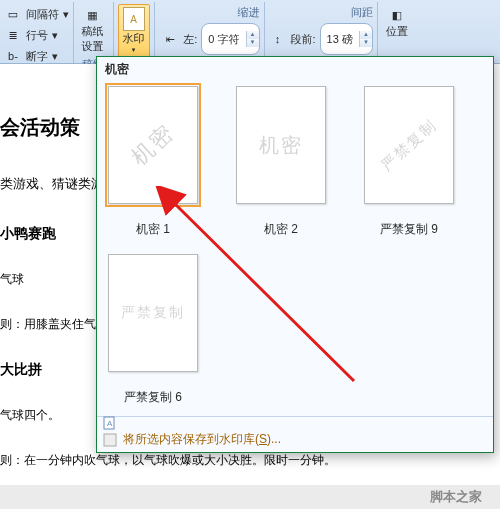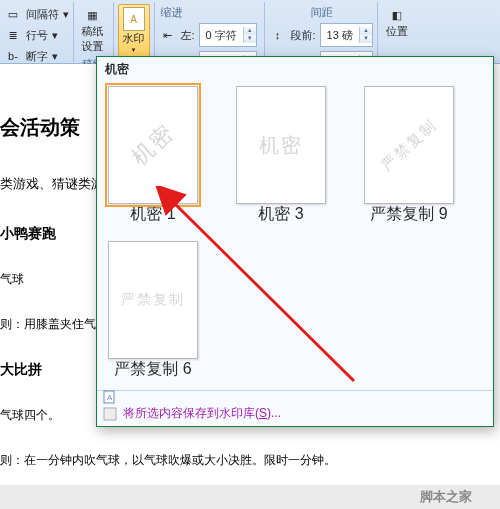--- a/index.html
+++ b/index.html
@@ -35,22 +35,22 @@
     font-size: 11px; color: #2b2b2b; padding: 2px 4px; border-radius: 2px;
     cursor: pointer;
   }
   .large-btn.active {
     background: linear-gradient(#ffe9a8, #ffd364);
     border: 1px solid #e6a13a;
   }
   .line-opt { display: flex; align-items: center; font-size: 11px; color: #2b2b2b; gap: 4px; margin: 1px 0; }
   .spinner {
     display: inline-flex; align-items: center;
-    background: #fff; border: 1px solid #9ab5d4; height: 24px;
-    border-radius: 0;
+    background: #fff; border: 1px solid #9ab5d4; height: 32px;
+    border-radius: 8px;
   }
   .spinner span.v { padding: 0 6px; font-size: 11px; }
   .spinner .spin-btns { display: flex; flex-direction: column; border-left: 1px solid #b7c9e0; }
   .spinner .sbtn { width: 12px; height: 8px; background: linear-gradient(#f4f8fc,#dde9f5); font-size: 6px; line-height: 7px; text-align: center; color: #5a7699; }
 
   .doc {
     position: absolute;
     left: 0; top: 64px; right: 0; bottom: 24px;
     background: #fff;
     padding: 50px 0 0 0;
@@ -97,31 +97,31 @@
   .thumb .wm {
     position: absolute; inset: 0;
     display: flex; align-items: center; justify-content: center;
     color: #d6d6d6;
     font-family: "KaiTi","SimSun",serif;
     letter-spacing: 2px;
     white-space: nowrap;
   }
   .thumb .wm.diag { transform: rotate(-42deg); font-size: 22px; }
   .thumb .wm.horz { font-size: 20px; }
-  .thumb .cap { font-size: 16px; margin-top: 0; color: #2b2b2b; }
+  .thumb .cap { font-size: 12px; margin-top: 17px; color: #2b2b2b; }
 
   .dd-sep { border-top: 1px solid #c5d5ea; margin: 2px 0; }
   .dd-item {
     display: flex; align-items: center; gap: 8px;
     padding: 4px 8px 4px 26px;
     font-size: 12px; color: #2b2b2b;
     cursor: pointer;
     position: relative;
   }
-  .dd-item.disabled { color: #a21caf; cursor: default; }
+  .dd-item.disabled { color: #a16207; cursor: default; }
   .dd-item .mi-icon { position: absolute; left: 5px; width: 16px; height: 16px; display:flex;align-items:center;justify-content:center; }
   .dd-item .accel { text-decoration: underline; }
 
   .red-arrow {
     position: absolute;
     left: 154px; top: 186px;
     z-index: 60;
     pointer-events: none;
   }
 
@@ -161,21 +161,21 @@
     <div class="rgroup-items">
       <div class="large-btn active">
         <span class="icon" style="background:#fff;border:1px solid #bda35b;width:22px;height:24px;font-size:10px;color:#b89330;">A</span>
         <span>水印</span>
         <span style="font-size:7px;">▾</span>
       </div>
     </div>
   </div>
 
   <div class="rgroup" style="min-width:110px;">
-    <div style="display:flex;flex-direction:column;gap:2px;flex:1;justify-content:center;">
+    <div style="display:flex;flex-direction:column;gap:2px;flex:1;justify-content:center;align-items:flex-end;">
       <div class="rgroup-label" style="text-align:left;padding-left:2px;">缩进</div>
       <div class="line-opt">
         <span class="icon">⇤</span>
         <span>左:</span>
         <span class="spinner">
             <span class="v">0 字符</span>
             <span class="spin-btns">
               <span class="sbtn">▲</span>
               <span class="sbtn">▼</span>
             </span>
@@ -190,21 +190,21 @@
               <span class="sbtn">▲</span>
               <span class="sbtn">▼</span>
             </span>
           </span>
       </div>
     </div>
   </div>
 
   <div class="rgroup" style="min-width:110px;">
     <div style="display:flex;flex-direction:column;gap:2px;flex:1;justify-content:center;">
-      <div class="rgroup-label" style="text-align:center;padding-left:2px;">间距</div>
+      <div class="rgroup-label" style="text-align:right;padding-left:2px;">间距</div>
       <div class="line-opt">
         <span class="icon">↕</span>
         <span>段前:</span>
         <span class="spinner">
             <span class="v">13 磅</span>
             <span class="spin-btns">
               <span class="sbtn">▲</span>
               <span class="sbtn">▼</span>
             </span>
           </span>
@@ -250,21 +250,21 @@
     <div class="thumb selected">
       <div class="page">
           <div class="wm diag">机密</div>
         </div>
       <div class="cap">机密 1</div>
     </div>
     <div class="thumb">
       <div class="page">
           <div class="wm horz">机密</div>
         </div>
-      <div class="cap">机密 3</div>
+      <div class="cap">机密 2</div>
     </div>
     <div class="thumb">
       <div class="page">
           <div class="wm diag" style="font-size:15px;">严禁复制</div>
         </div>
       <div class="cap">严禁复制 9</div>
     </div>
     <div class="thumb">
       <div class="page">
           <div class="wm horz" style="font-size:14px;">严禁复制</div>
@@ -294,14 +294,14 @@
 <svg class="red-arrow" width="210" height="210">
   <defs>
     <marker id="ah" markerWidth="12" markerHeight="12" refX="2" refY="5" orient="auto">
       <path d="M0,0 L10,5 L0,10 Z" fill="#e21b1b"></path>
     </marker>
   </defs>
   <line x1="200" y1="195" x2="18" y2="15" stroke="#e21b1b" stroke-width="3" marker-end="url(#ah)"></line>
 </svg>
 
 <div class="footer">
-  <span style="margin-right:18px;font-weight:700;color:#8a8a8a;">脚本之家</span>
+  <span style="margin-right:8px;font-weight:700;color:#8a8a8a;">脚本之家</span>
 </div>
 
 </body></html>

